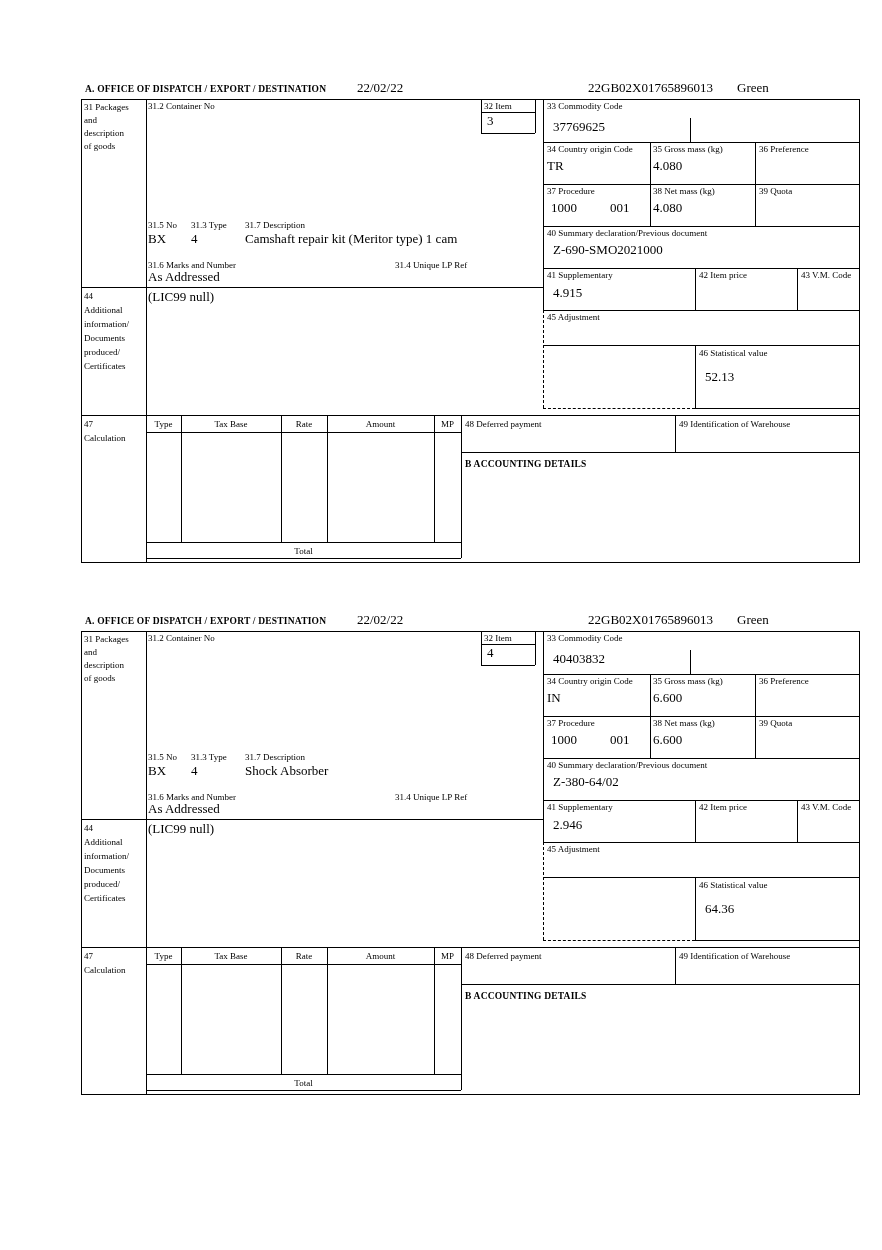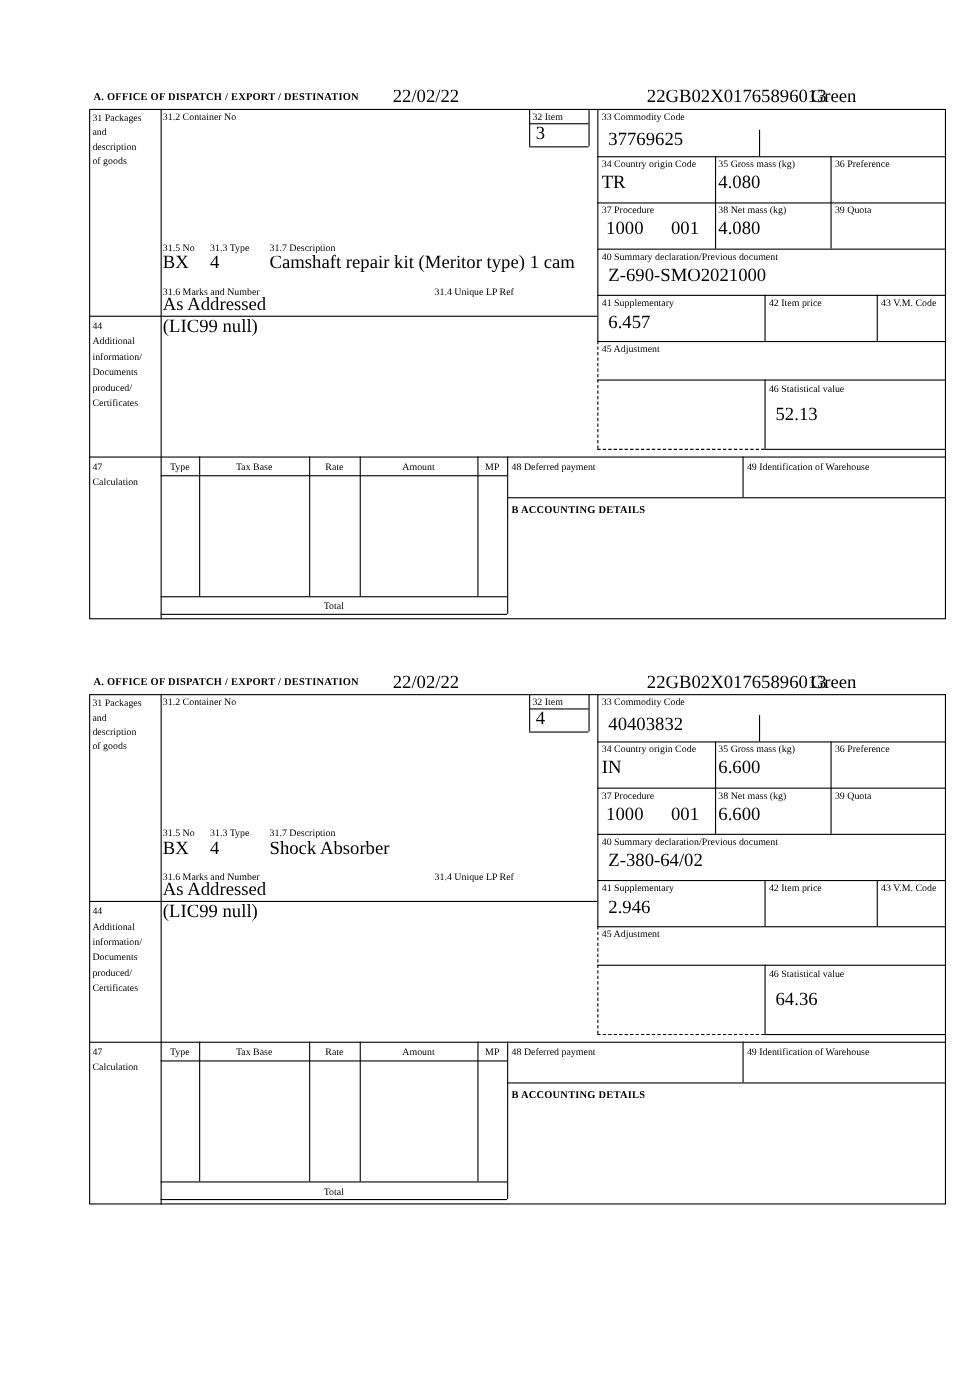--- a/index.html
+++ b/index.html
@@ -6,21 +6,21 @@
   html,body { background:#fff; }
   body { font-family:"Liberation Serif", serif; color:#000; }
   #page { position:relative; width:882px; height:1250px; background:#fff; overflow:hidden; }
   .block { position:absolute; left:81px; width:780px; height:484px; }
   .outer { position:absolute; left:0; top:19px; width:779px; height:464px; border:1px solid #000; }
   .hl  { position:absolute; height:1px; background:#000; }
   .vl  { position:absolute; width:1px; background:#000; }
   .hld { position:absolute; height:0; border-top:1px dashed #000; }
   .vld { position:absolute; width:0; border-left:1px dashed #000; }
   .lbl { position:absolute; font-size:9px; line-height:10px; white-space:nowrap; }
-  .val { position:absolute; font-size:17px; line-height:14px; white-space:nowrap; }
+  .val { position:absolute; font-size:13px; line-height:14px; white-space:nowrap; }
   .hdr { position:absolute; font-size:9.5px; font-weight:bold; letter-spacing:0.2px; white-space:nowrap; }
   .c   { text-align:center; }
 </style>
 </head>
 <body>
 
 <div id="page">
 <div class="block" style="top: 80px;">
 
   <div class="hdr" style="left:4px;top:4px">A.  OFFICE OF DISPATCH / EXPORT / DESTINATION</div>
@@ -100,21 +100,21 @@
   <div class="lbl" style="left:678px;top:64px">36 Preference</div>
   <div class="lbl" style="left:466px;top:106px">37 Procedure</div>
   <div class="val" style="left:470px;top:121px">1000</div>
   <div class="val" style="left:529px;top:121px">001</div>
   <div class="lbl" style="left:572px;top:106px">38 Net mass (kg)</div>
   <div class="val" style="left:572px;top:121px">4.080</div>
   <div class="lbl" style="left:678px;top:106px">39 Quota</div>
   <div class="lbl" style="left:466px;top:148px">40 Summary declaration/Previous document</div>
   <div class="val" style="left:472px;top:163px">Z-690-SMO2021000</div>
   <div class="lbl" style="left:466px;top:190px">41 Supplementary</div>
-  <div class="val" style="left:472px;top:206px">6.457</div>
+  <div class="val" style="left:472px;top:206px">4.915</div>
   <div class="lbl" style="left:618px;top:190px">42 Item price</div>
   <div class="lbl" style="left:720px;top:190px">43 V.M. Code</div>
   <div class="lbl" style="left:466px;top:232px">45 Adjustment</div>
   <div class="lbl" style="left:618px;top:268px">46 Statistical value</div>
   <div class="val" style="left:624px;top:290px">52.13</div>
 
   <div class="lbl c" style="left:65px;top:339px;width:35px">Type</div>
   <div class="lbl c" style="left:100px;top:339px;width:100px">Tax Base</div>
   <div class="lbl c" style="left:200px;top:339px;width:46px">Rate</div>
   <div class="lbl c" style="left:246px;top:339px;width:107px">Amount</div>

